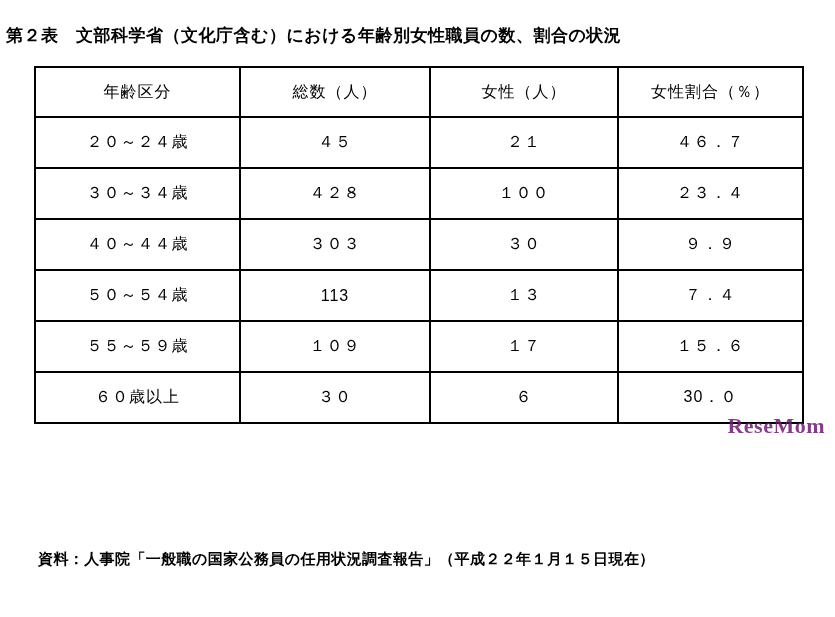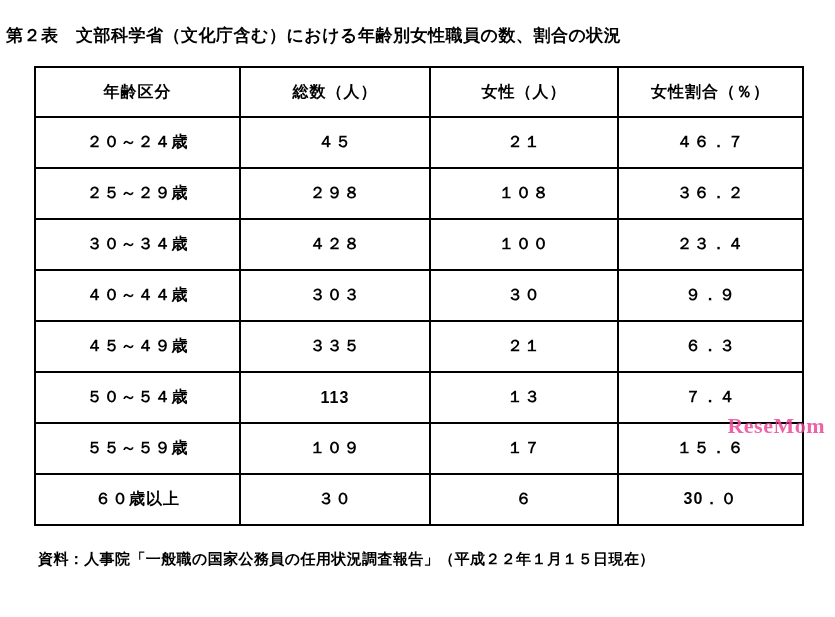--- a/index.html
+++ b/index.html
@@ -38,21 +38,21 @@
     width: 768px;
     border-collapse: collapse;
     table-layout: fixed;
   }
   table.data-table th,
   table.data-table td {
     border: 2px solid #000000;
     text-align: center;
     vertical-align: middle;
     font-size: 16px;
-    font-weight: bold;
+    font-weight: normal;
     letter-spacing: 1px;
     padding: 0;
     height: 49px;
   }
   table.data-table thead th {
     height: 48px;
   }
   col.c-age   { width: 205px; }
   col.c-total { width: 190px; }
   col.c-women { width: 188px; }
@@ -65,21 +65,21 @@
     font-weight: bold;
     letter-spacing: 0.4px;
     white-space: nowrap;
   }
   .watermark {
     position: absolute;
     right: 10px;
     bottom: 12px;
     font-size: 22px;
     font-weight: bold;
-    color: #ec4899;
+    color: #701a75;
     letter-spacing: 0.5px;
     font-family: "Liberation Serif", serif;
     opacity: 0.85;
   }
 </style>
 </head>
 <body>
 
 <div class="page">
 
@@ -101,42 +101,30 @@
       </tr>
     </thead>
     <tbody>
       <tr>
         <td>２０～２４歳</td>
         <td>４５</td>
         <td>２１</td>
         <td>４６．７</td>
       </tr>
       <tr>
-        <td>２５～２９歳</td>
-        <td>２９８</td>
-        <td>１０８</td>
-        <td>３６．２</td>
-      </tr>
-      <tr>
         <td>３０～３４歳</td>
         <td>４２８</td>
         <td>１００</td>
         <td>２３．４</td>
       </tr>
       <tr>
         <td>４０～４４歳</td>
         <td>３０３</td>
         <td>３０</td>
         <td>９．９</td>
-      </tr>
-      <tr>
-        <td>４５～４９歳</td>
-        <td>３３５</td>
-        <td>２１</td>
-        <td>６．３</td>
       </tr>
       <tr>
         <td>５０～５４歳</td>
         <td>113</td>
         <td>１３</td>
         <td>７．４</td>
       </tr>
       <tr>
         <td>５５～５９歳</td>
         <td>１０９</td>

